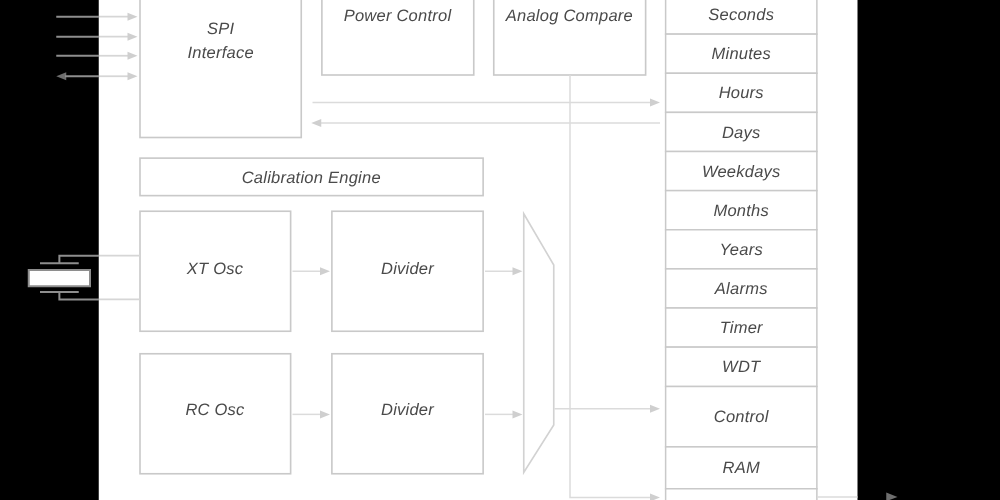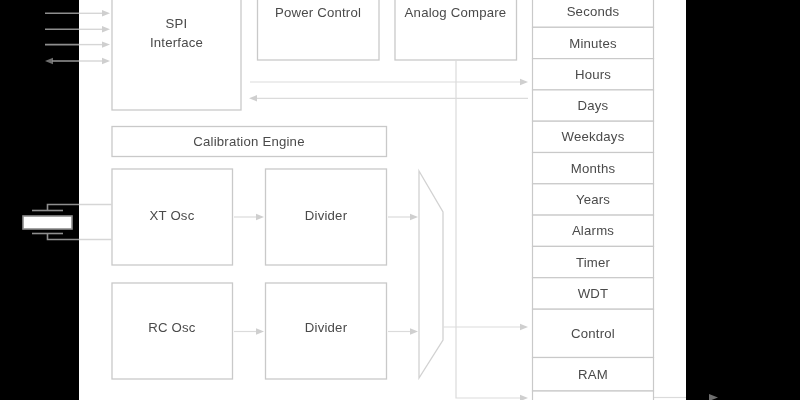--- a/index.html
+++ b/index.html
@@ -1,16 +1,16 @@
 <!DOCTYPE html>
 <html><head>
 <meta charset="utf-8">
 <style>
   html,body{margin:0;padding:0;width:800px;height:400px;overflow:hidden;background:#000;}
-  .stage{position:relative;width:800px;height:320px;background:#4d7c0f;}
+  .stage{position:relative;width:800px;height:320px;background:#4d7c0f;font-style:italic;}
   svg{display:block;}
   .canvas-bg{fill:#ffffff;stroke:none;}
   .box{fill:#ffffff;stroke:#c9c9c9;stroke-width:1.3;}
   .regrow{fill:#ffffff;stroke:#c9c9c9;stroke-width:1.2;}
   .lbl{font-family:"Liberation Sans","DejaVu Sans",sans-serif;font-size:13.2px;fill:#4a4a4a;text-anchor:middle;letter-spacing:0.2px;}
   .conn{stroke:#dbdbdb;stroke-width:1.2;fill:none;}
   .connhead{fill:#cfcfcf;stroke:none;}
   .darkline{stroke:#8e8e8e;stroke-width:1.6;fill:none;}
   .lightline{stroke:#d6d6d6;stroke-width:1.4;fill:none;}
   .darkhead{fill:#6e6e6e;stroke:none;}

